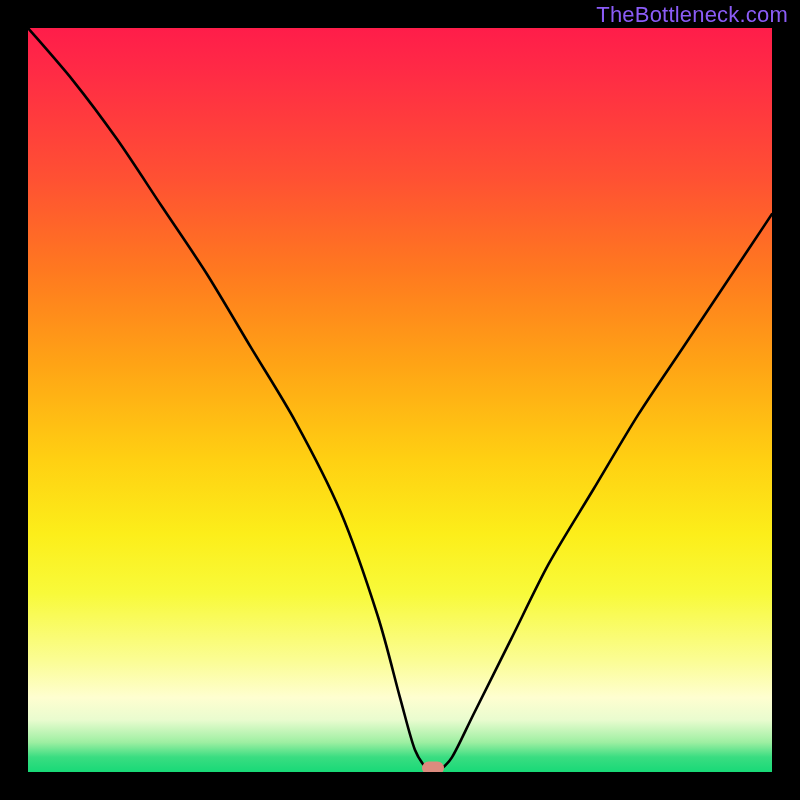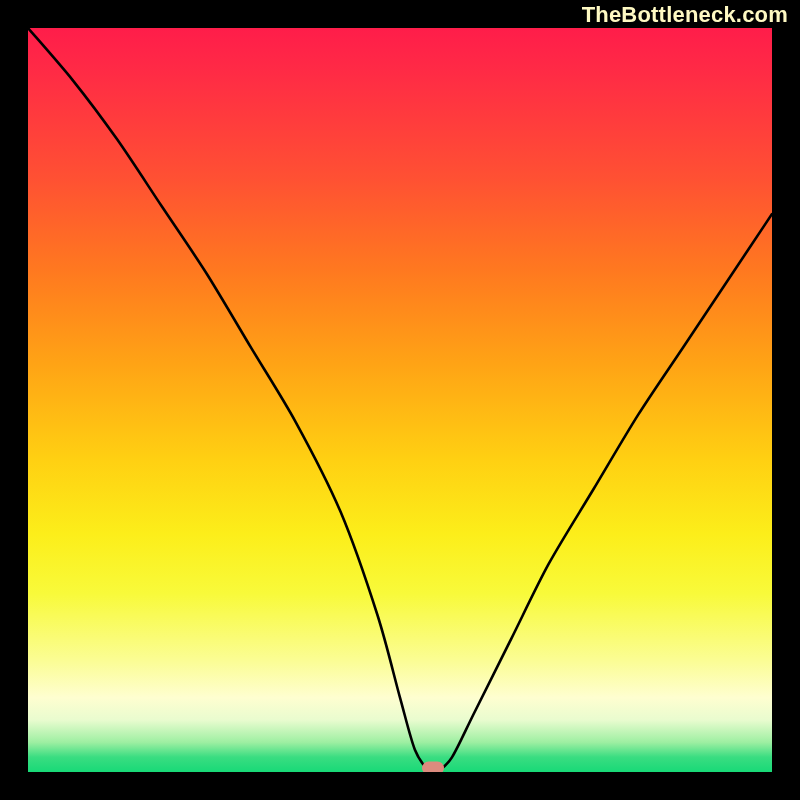--- a/index.html
+++ b/index.html
@@ -14,23 +14,23 @@
   .frame {
     position: relative;
     width: 800px;
     height: 800px;
     background: #000;
   }
   .watermark {
     position: absolute;
     top: 2px;
     right: 12px;
-    color: #fef9c3;
+    color: #8b5cf6;
     font-size: 22px;
-    font-weight: 700;
+    font-weight: 400;
     letter-spacing: 0.2px;
     z-index: 5;
   }
   .plot-area {
     position: absolute;
     left: 28px;
     top: 28px;
     width: 744px;
     height: 744px;
     overflow: hidden;

